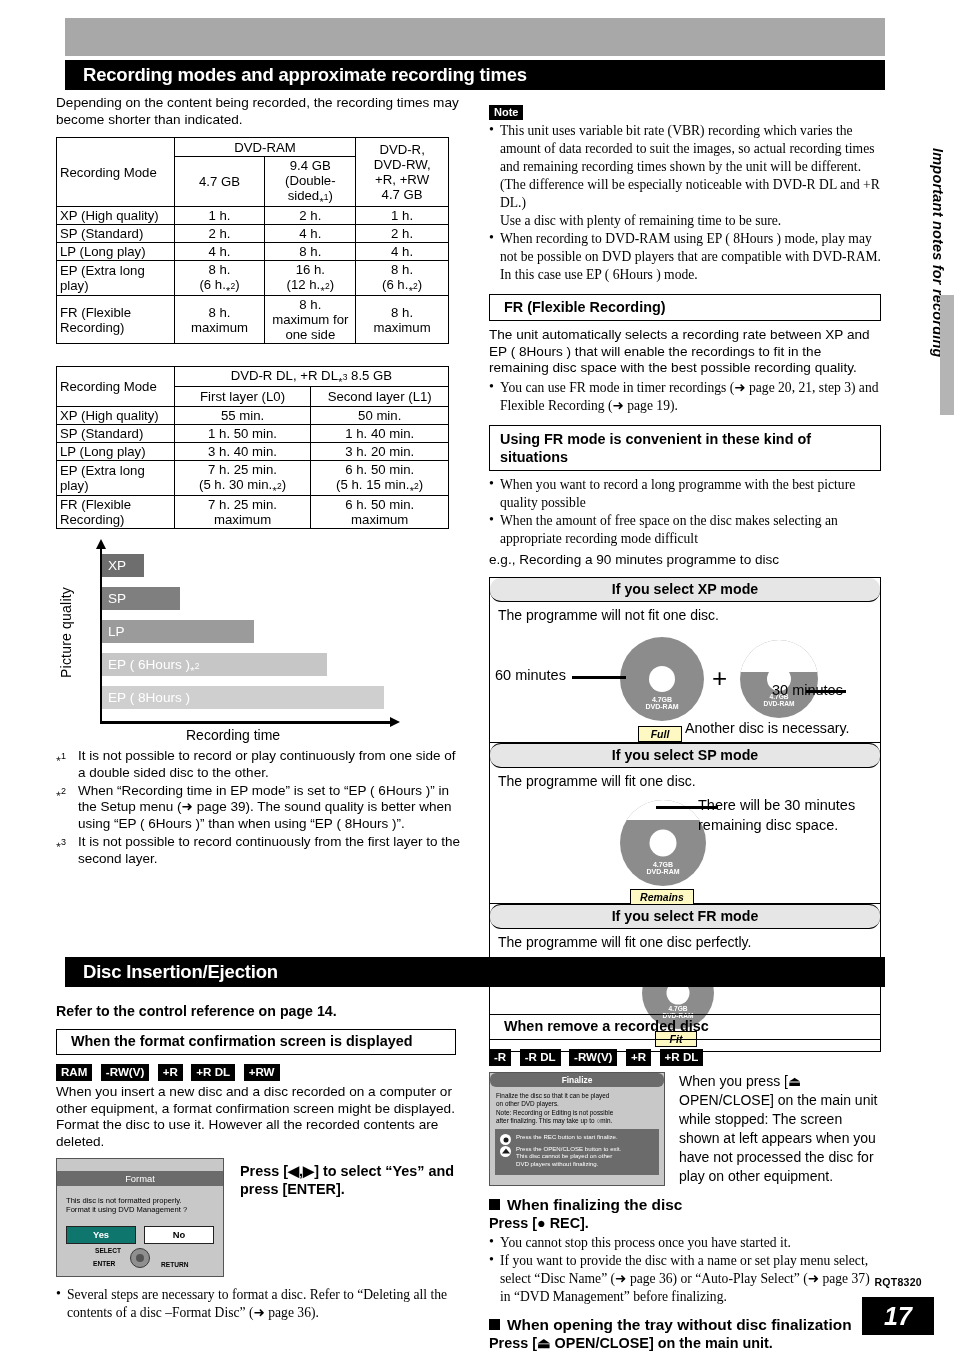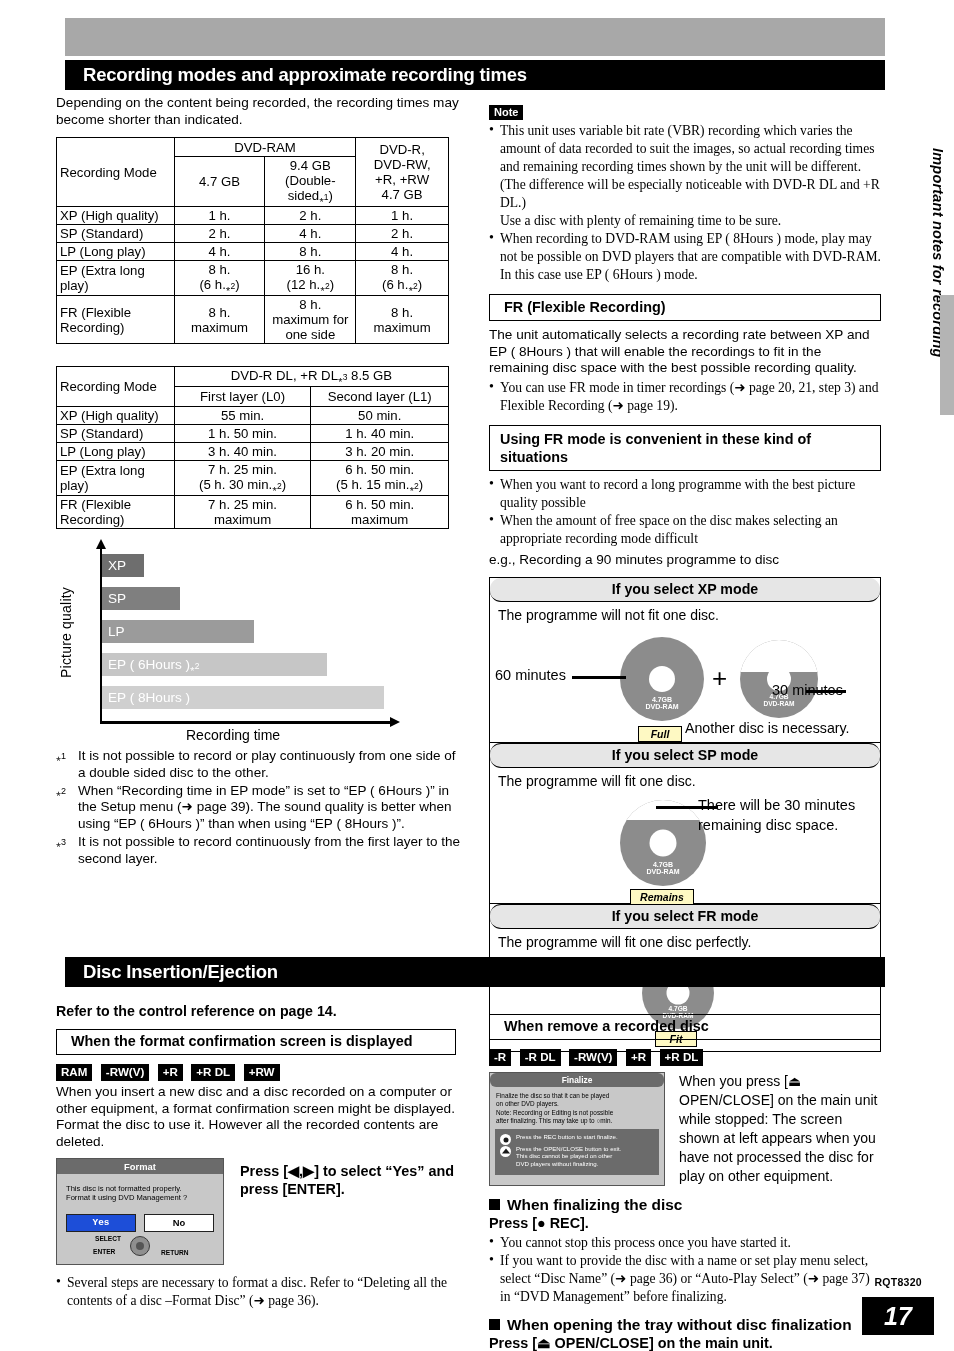--- a/index.html
+++ b/index.html
@@ -142,30 +142,30 @@
     font-size:11.6px; padding:1px 5px 2px 5px; margin-right:4px; line-height:14px;
     vertical-align:middle;
   }
 
   
   .scr {
     position:relative; width:168px; background:#c8c8c8;
     border:1px solid #555;
   }
   .scr-title {
-    background:#6b6b6b; color:#fff; font-size:9.4px; font-weight:bold;
-    text-align:center; padding:2px 0; line-height:11px;
+    background:#6b6b6b; color:#fff; font-size:9.4px; font-weight:normal;
+    text-align:center; padding:2px 0; line-height:11px;margin-top:12px;
   }
   .scr-msg { font-size:7.6px; line-height:9.6px; padding:10px 9px 0 9px; }
   .scr-btns { display:flex; gap:8px; padding:11px 9px 2px 9px; }
   .scr-btn {
     flex:1; text-align:center; font-size:9.4px; font-weight:bold;
     padding:2px 0; line-height:12px; border:1px solid #222;
   }
-  .scr-btn.sel { background:#1d4ed8; color:#fff;font-family:Liberation Mono, monospace; }
+  .scr-btn.sel { background:#0f766e; color:#fff; }
   .scr-btn.un { background:#fff; color:#000; }
   .scr-nav { text-align:center; font-size:6.4px; padding:3px 0 6px 0; position:relative; height:30px;}
   .navring {
     position:absolute; left:50%; top:2px; transform:translateX(-50%);
     width:20px; height:20px; border-radius:50%;
     background:#8f8f8f; border:1.5px solid #3a3a3a;
   }
   .navring:after{
     content:""; position:absolute; left:50%; top:50%; transform:translate(-50%,-50%);
     width:8px;height:8px;border-radius:50%;background:#555;

